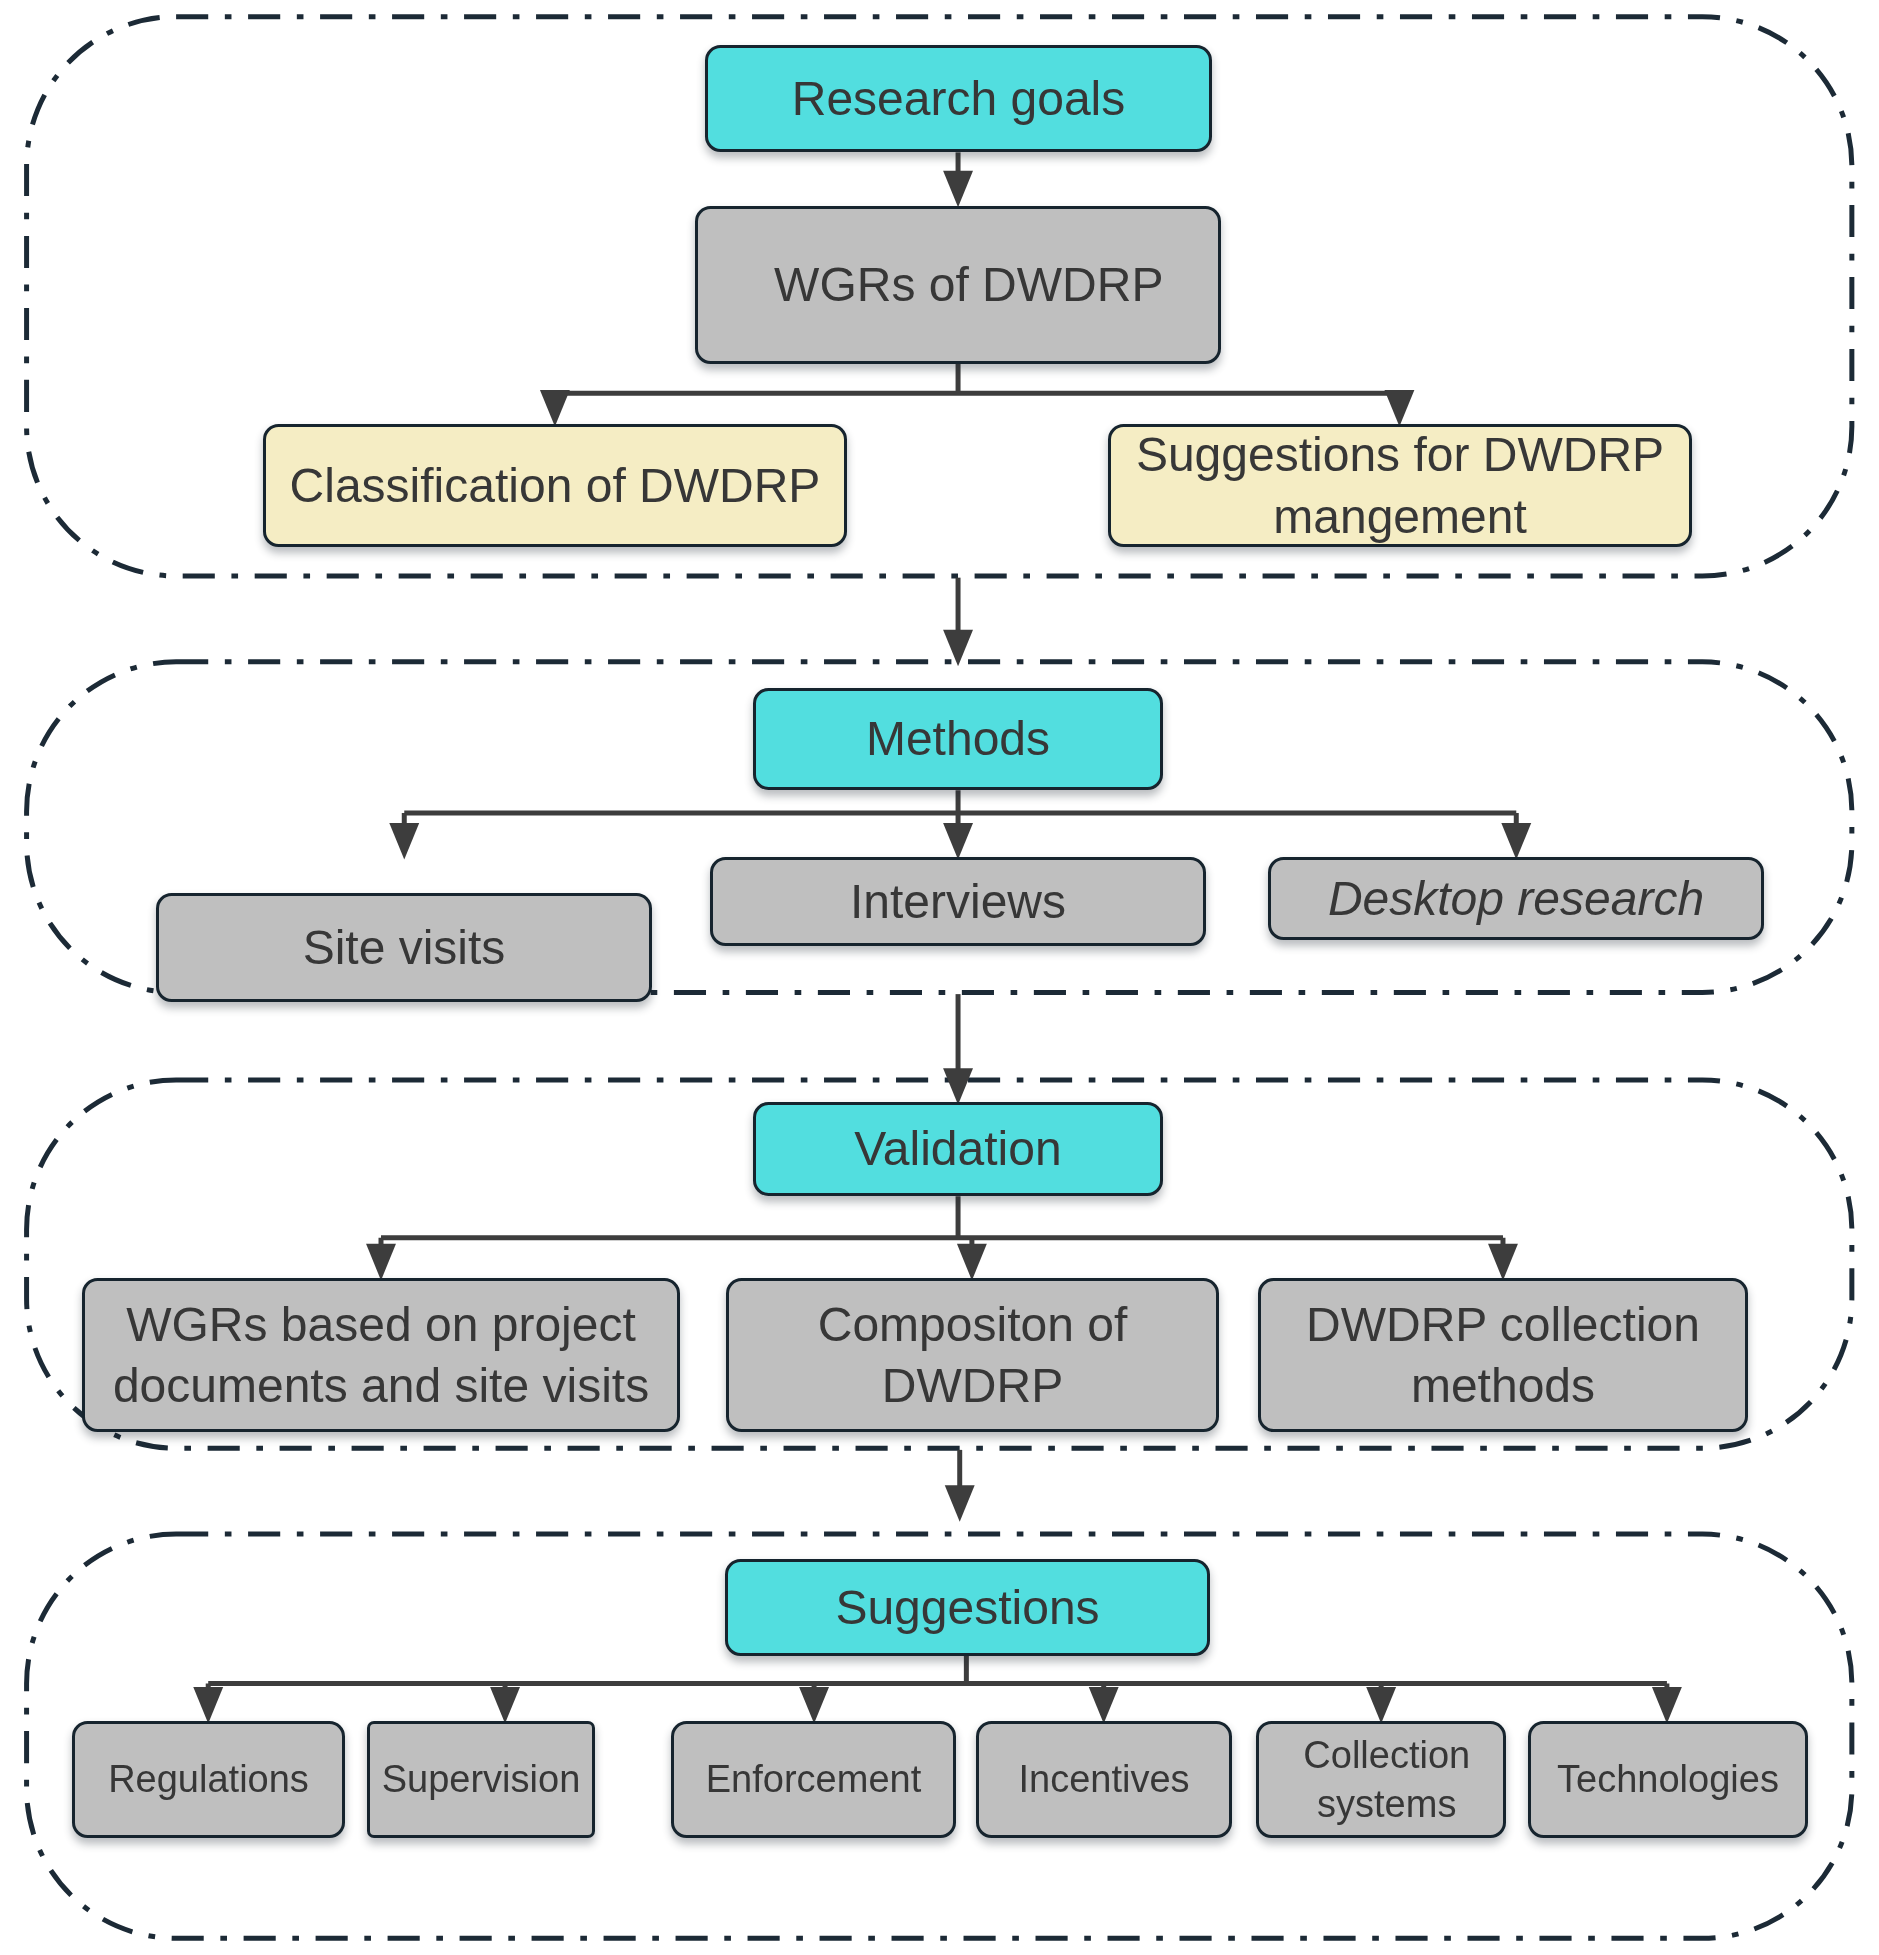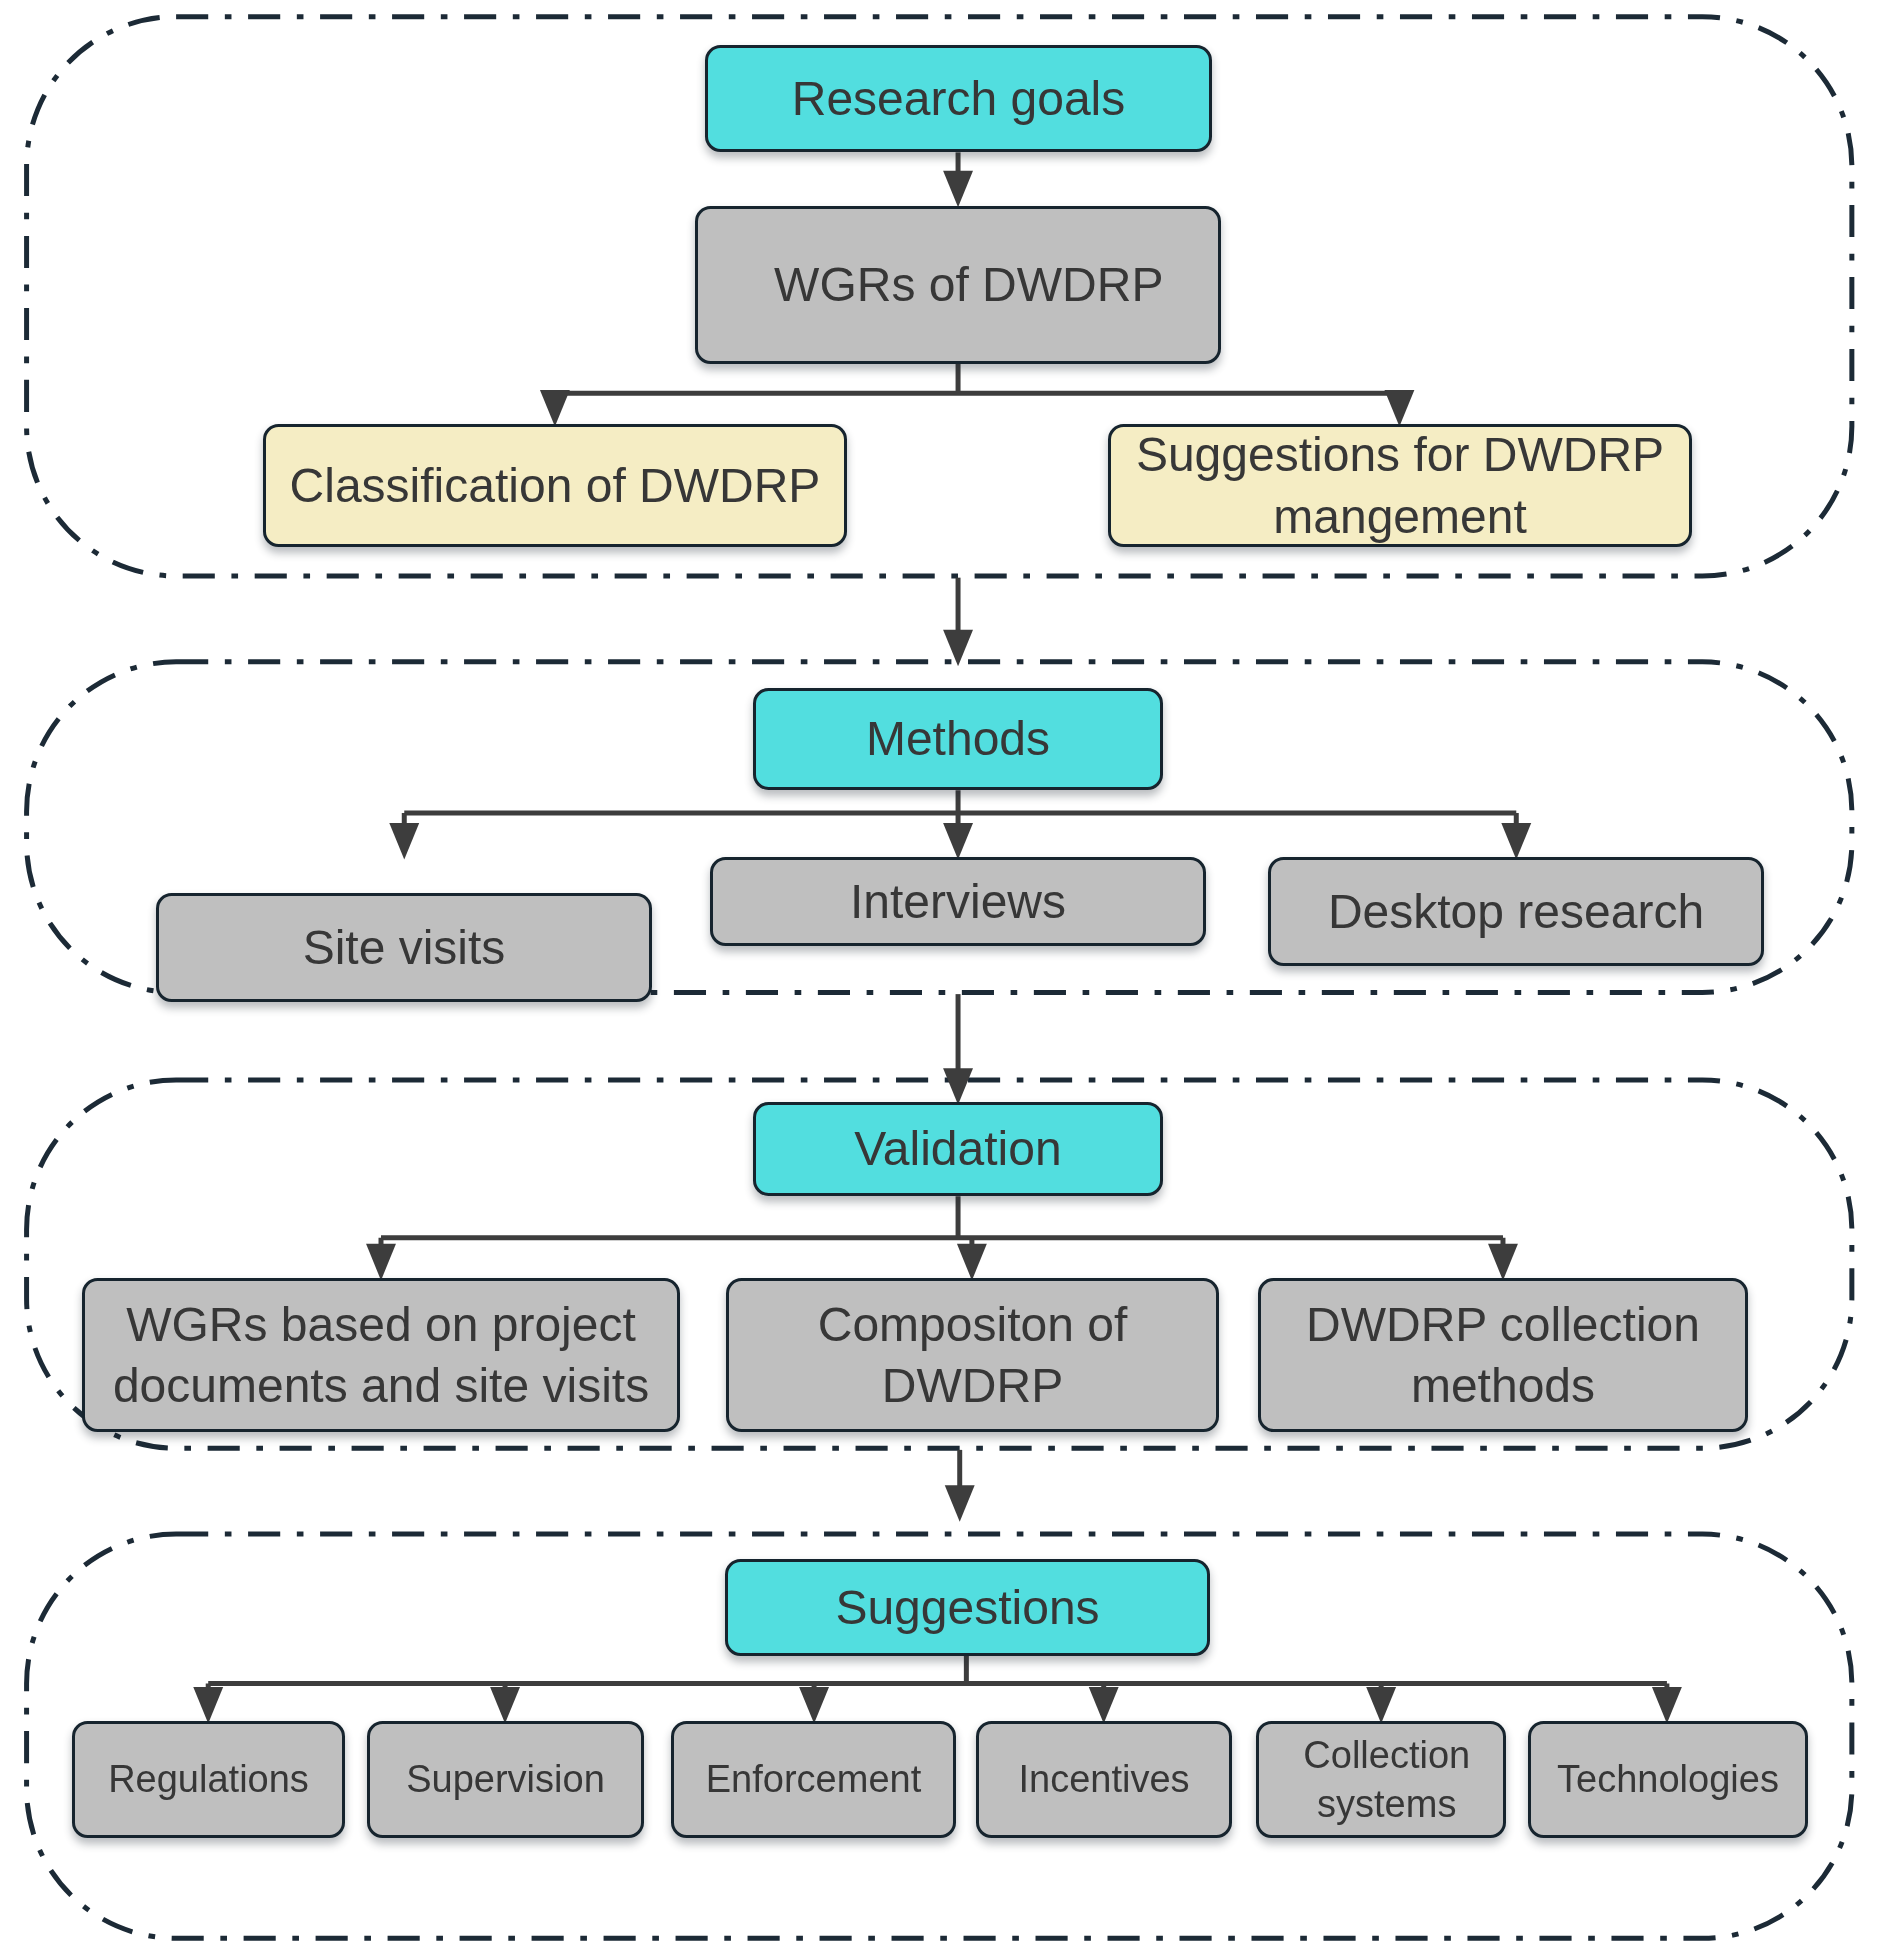--- a/index.html
+++ b/index.html
@@ -113,29 +113,29 @@
   </svg>
 
   <div class="node node--primary" style="left:705px; top:45px; width:507px; height:107px;">Research goals</div>
   <div class="node node--secondary" style="left:695px; top:206px; width:526px; height:158px;padding-left:37px;">WGRs of DWDRP</div>
   <div class="node node--tertiary" style="left:263px; top:424px; width:584px; height:123px;">Classification of DWDRP</div>
   <div class="node node--tertiary" style="left:1108px; top:424px; width:584px; height:123px;">Suggestions for DWDRP mangement</div>
 
   <div class="node node--primary" style="left:753px; top:688px; width:410px; height:102px;">Methods</div>
   <div class="node node--secondary" style="left:156px; top:893px; width:496px; height:109px;">Site visits</div>
   <div class="node node--secondary" style="left:710px; top:857px; width:496px; height:89px;">Interviews</div>
-  <div class="node node--secondary" style="left:1268px; top:857px; width:496px; height:109px;">Desktop research</div>
+  <div class="node node--secondary" style="left:1268px; top:857px; width:496px; height:83px;font-style:italic;">Desktop research</div>
 
   <div class="node node--primary" style="left:753px; top:1102px; width:410px; height:94px;">Validation</div>
   <div class="node node--secondary" style="left:82px; top:1278px; width:598px; height:154px;">WGRs based on project documents and site visits</div>
   <div class="node node--secondary" style="left:726px; top:1278px; width:493px; height:154px;">Compositon of DWDRP</div>
   <div class="node node--secondary" style="left:1258px; top:1278px; width:490px; height:154px;">DWDRP collection methods</div>
 
   <div class="node node--primary" style="left:725px; top:1559px; width:485px; height:97px;">Suggestions</div>
   <div class="node node--secondary node--small" style="left:72px; top:1721px; width:273px; height:117px;">Regulations</div>
-  <div class="node node--secondary node--small" style="left:367px; top:1721px; width:277px; height:117px;">Supervision</div>
+  <div class="node node--secondary node--small" style="left:367px; top:1721px; width:228px; height:117px;border-radius:7px;">Supervision</div>
   <div class="node node--secondary node--small" style="left:671px; top:1721px; width:285px; height:117px;">Enforcement</div>
   <div class="node node--secondary node--small" style="left:976px; top:1721px; width:256px; height:117px;">Incentives</div>
   <div class="node node--secondary node--small" style="left:1256px; top:1721px; width:250px; height:117px;padding-left:27px;">Collection systems</div>
   <div class="node node--secondary node--small" style="left:1528px; top:1721px; width:280px; height:117px;">Technologies</div>
 
 </div>
 
 
 </body></html>

